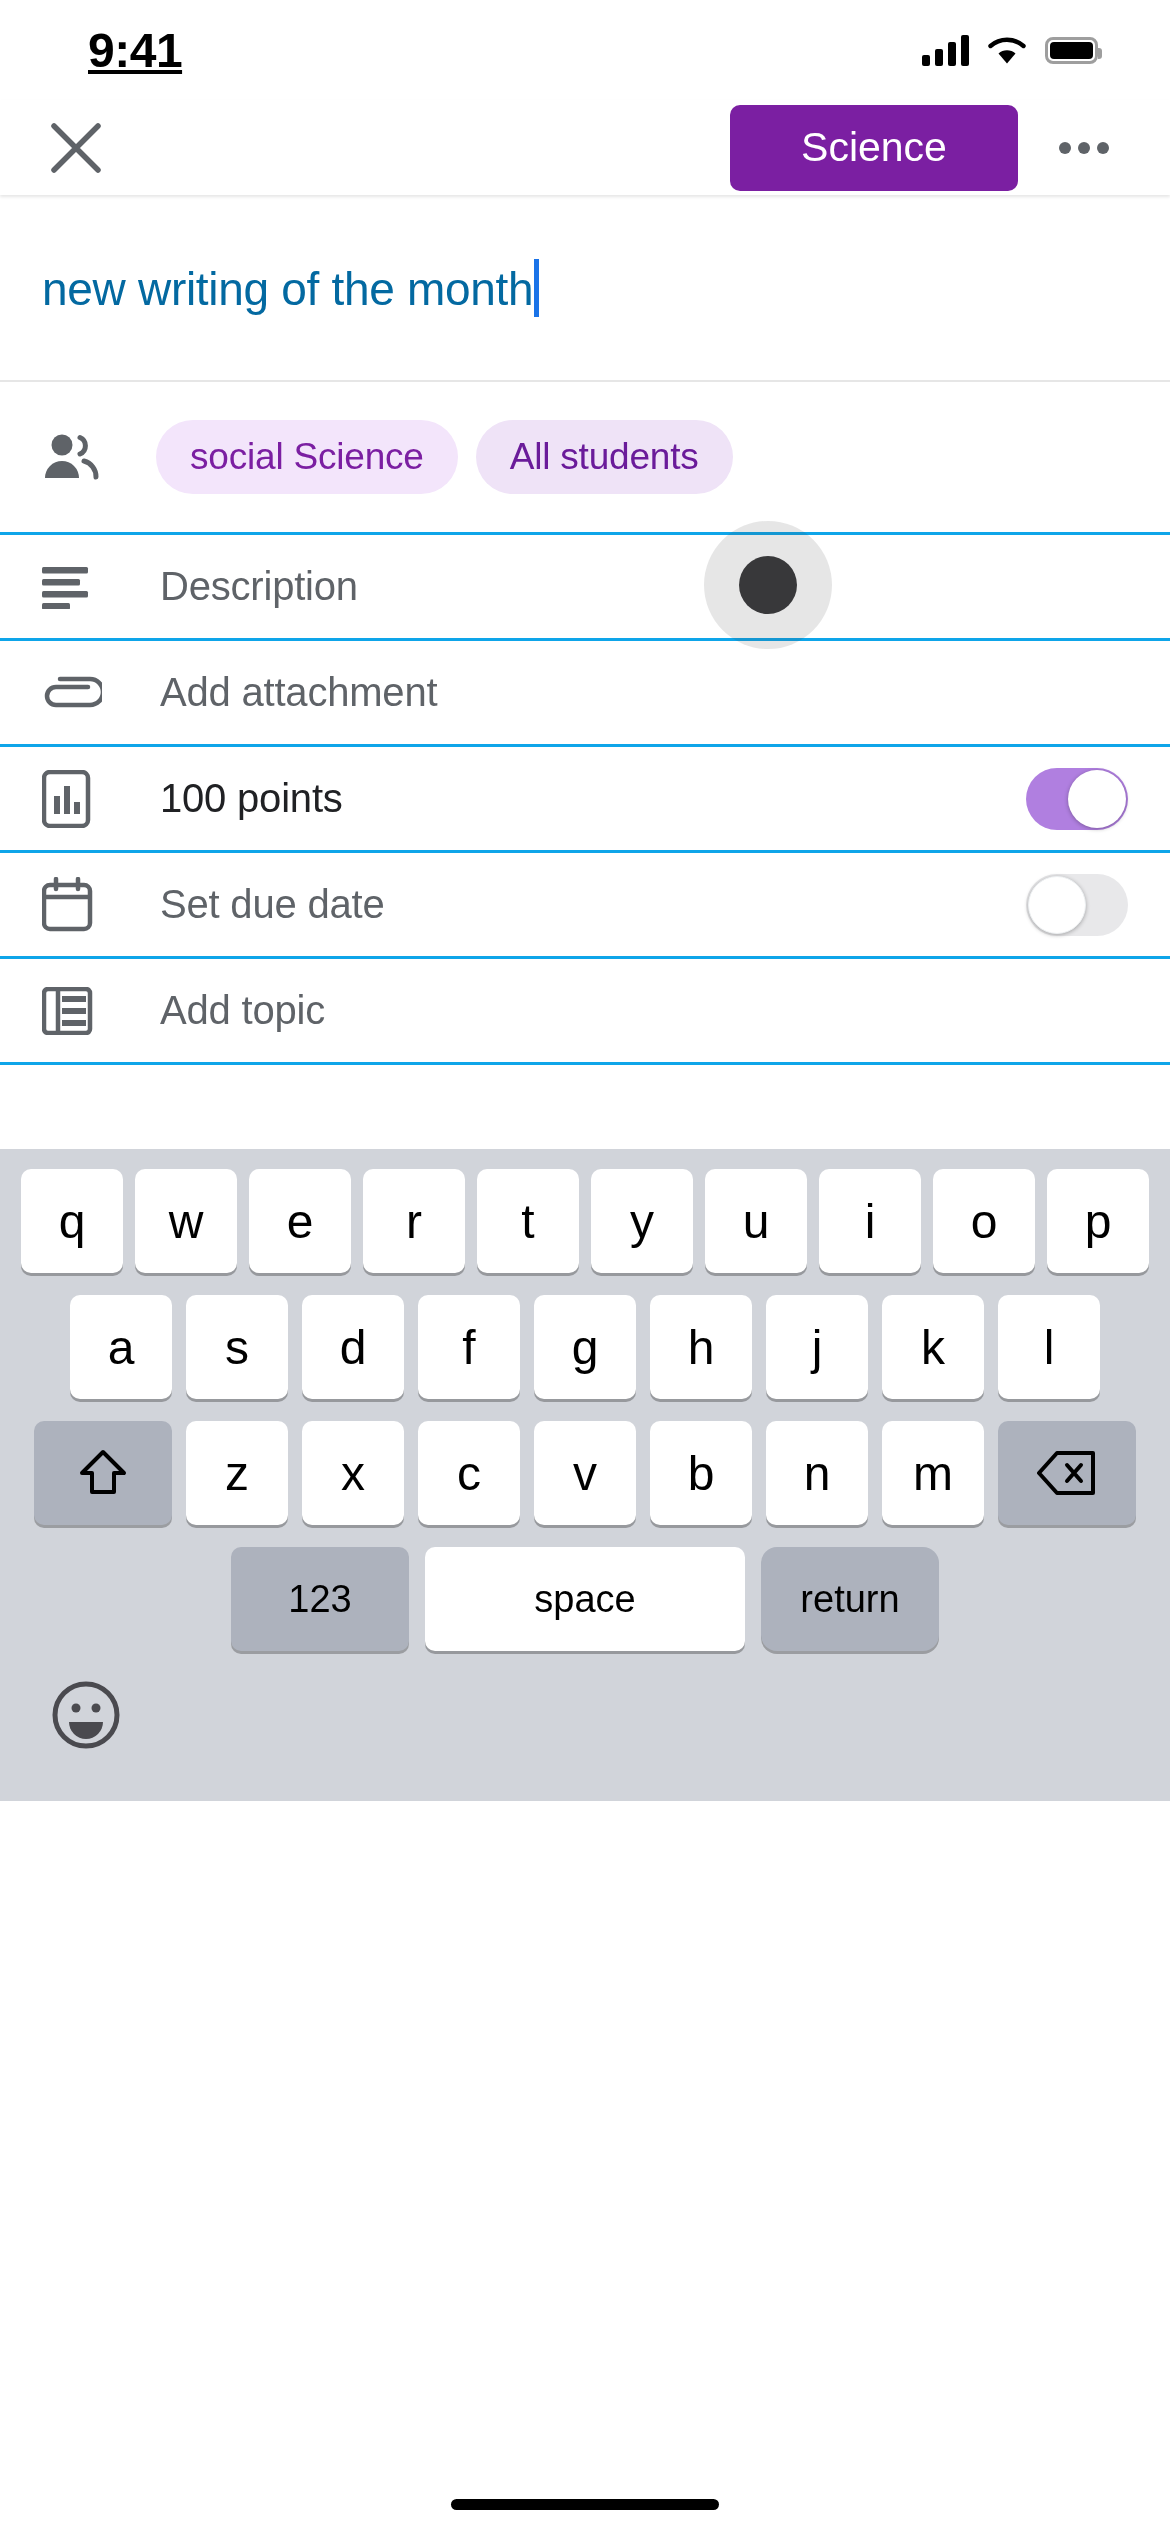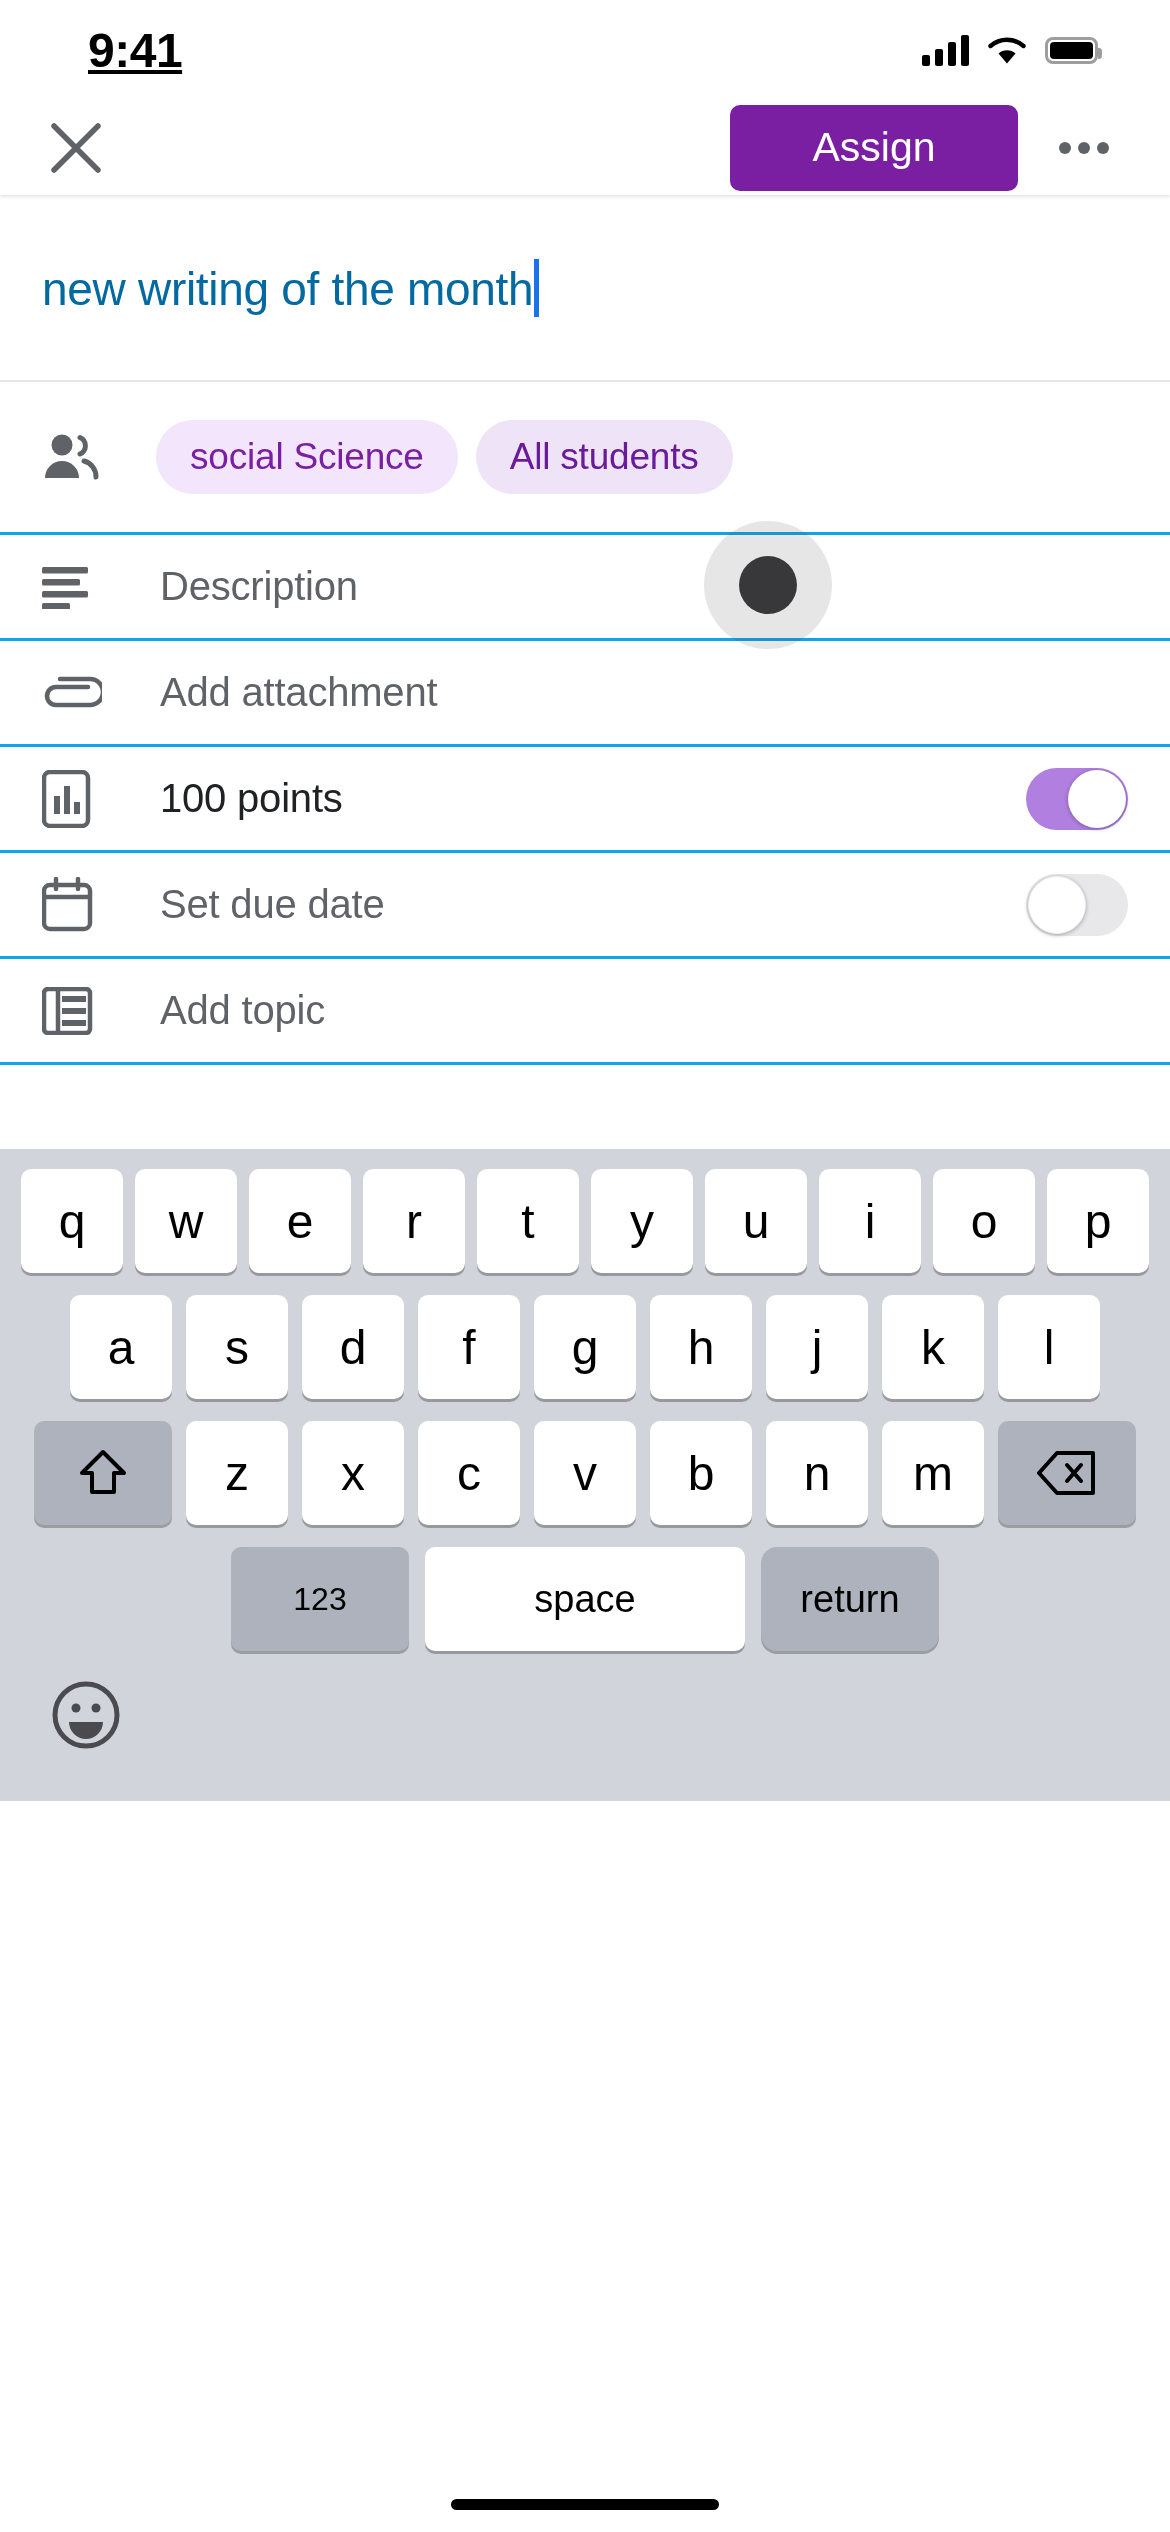--- a/index.html
+++ b/index.html
@@ -216,21 +216,21 @@
     display: flex; align-items: center; justify-content: center;
     font-size: 48px;
     color: #000;
     letter-spacing: 0;
   }
   .key.dark {
     background: #adb2bd;
     box-shadow: 0 3px 0 rgba(0,0,0,.26);
   }
   .key.wide { width: 138px; }
-  .key.k123 { width: 178px; font-size: 32px; }
+  .key.k123 { width: 178px; font-size: 38px; }
   .key.space { width: 320px; font-size: 38px; color: #000; }
   .key.return { width: 178px; font-size: 38px; border-radius: 16px; }
   .krow.r4 { gap: 16px; margin-bottom: 18px; }
   .krow.r1 { gap: 12px; }
   .kb-bottom {
     height: 132px;
     display: flex;
     align-items: flex-start;
     padding-left: 48px;
     padding-top: 8px;
@@ -273,21 +273,21 @@
     </div>
   </div>
 
   <div class="appbar">
     <div class="close-btn">
       <svg width="54" height="54" viewBox="0 0 54 54">
         <path d="M5 5 L49 49 M49 5 L5 49" stroke="#5f6368" stroke-width="5.5" stroke-linecap="round"></path>
       </svg>
     </div>
     <div class="appbar-spacer"></div>
-    <button class="assign-btn" style="background: rgb(123, 31, 162);">Assign</button>
+    <button class="assign-btn" style="background: rgb(123, 31, 162);">Science</button>
     <div class="more-btn">
       <span></span>
       <span></span>
       <span></span>
     </div>
   </div>
 
   <div class="form">
 
     <div class="title-row">

